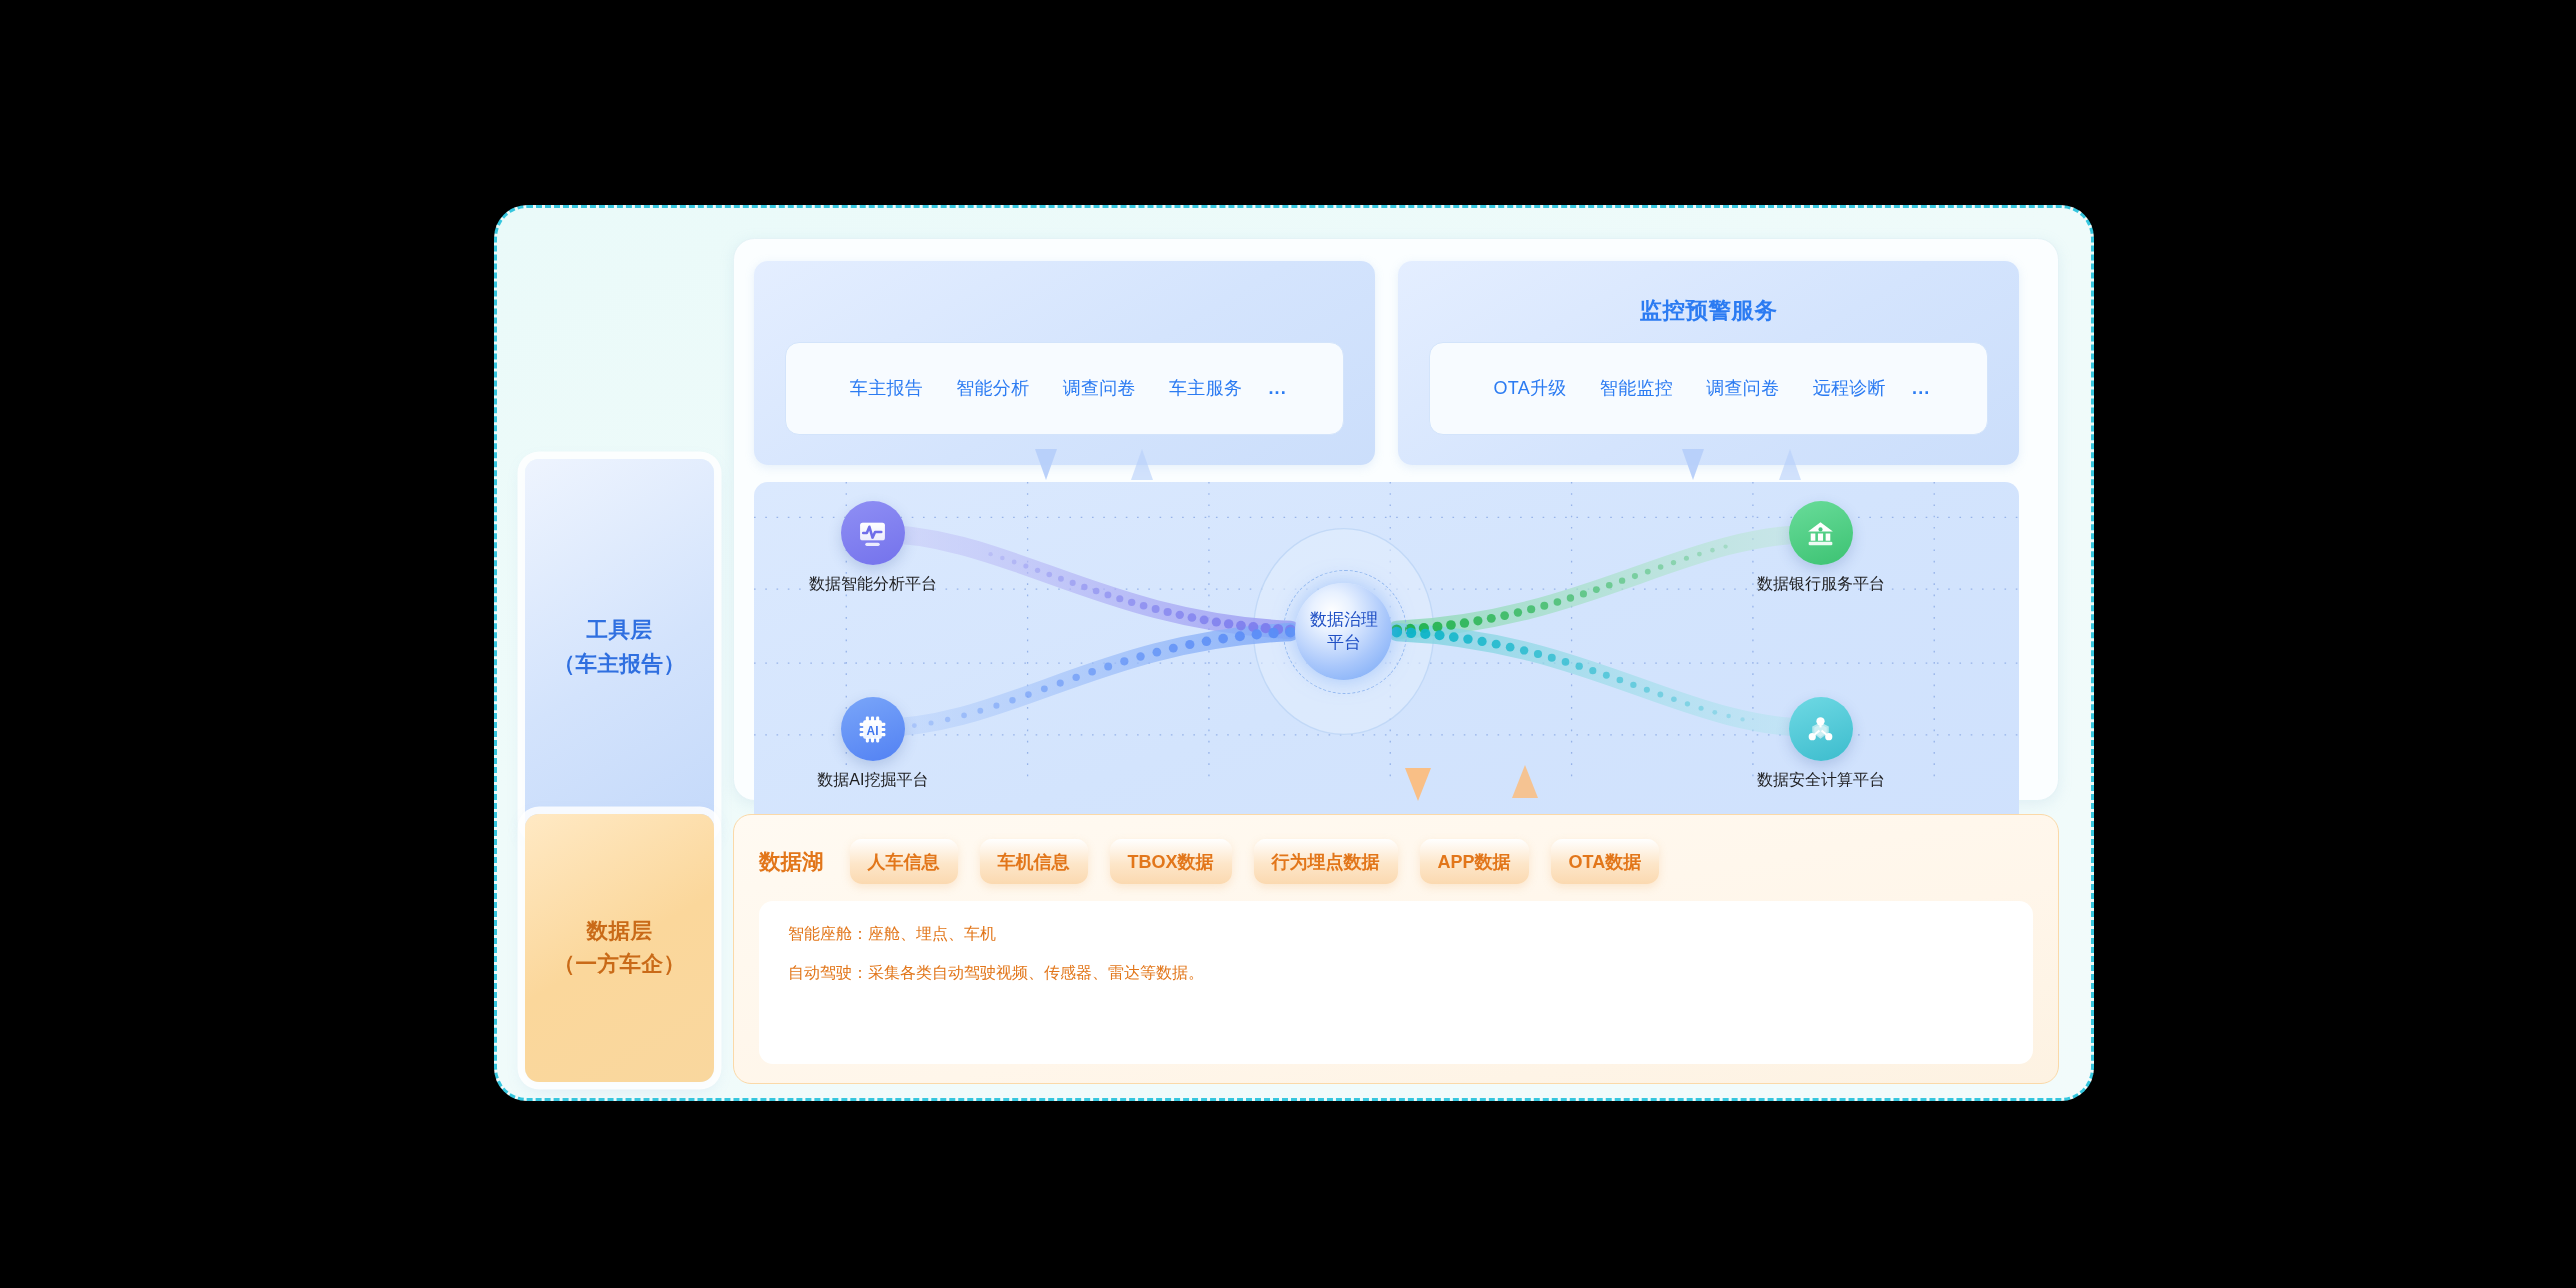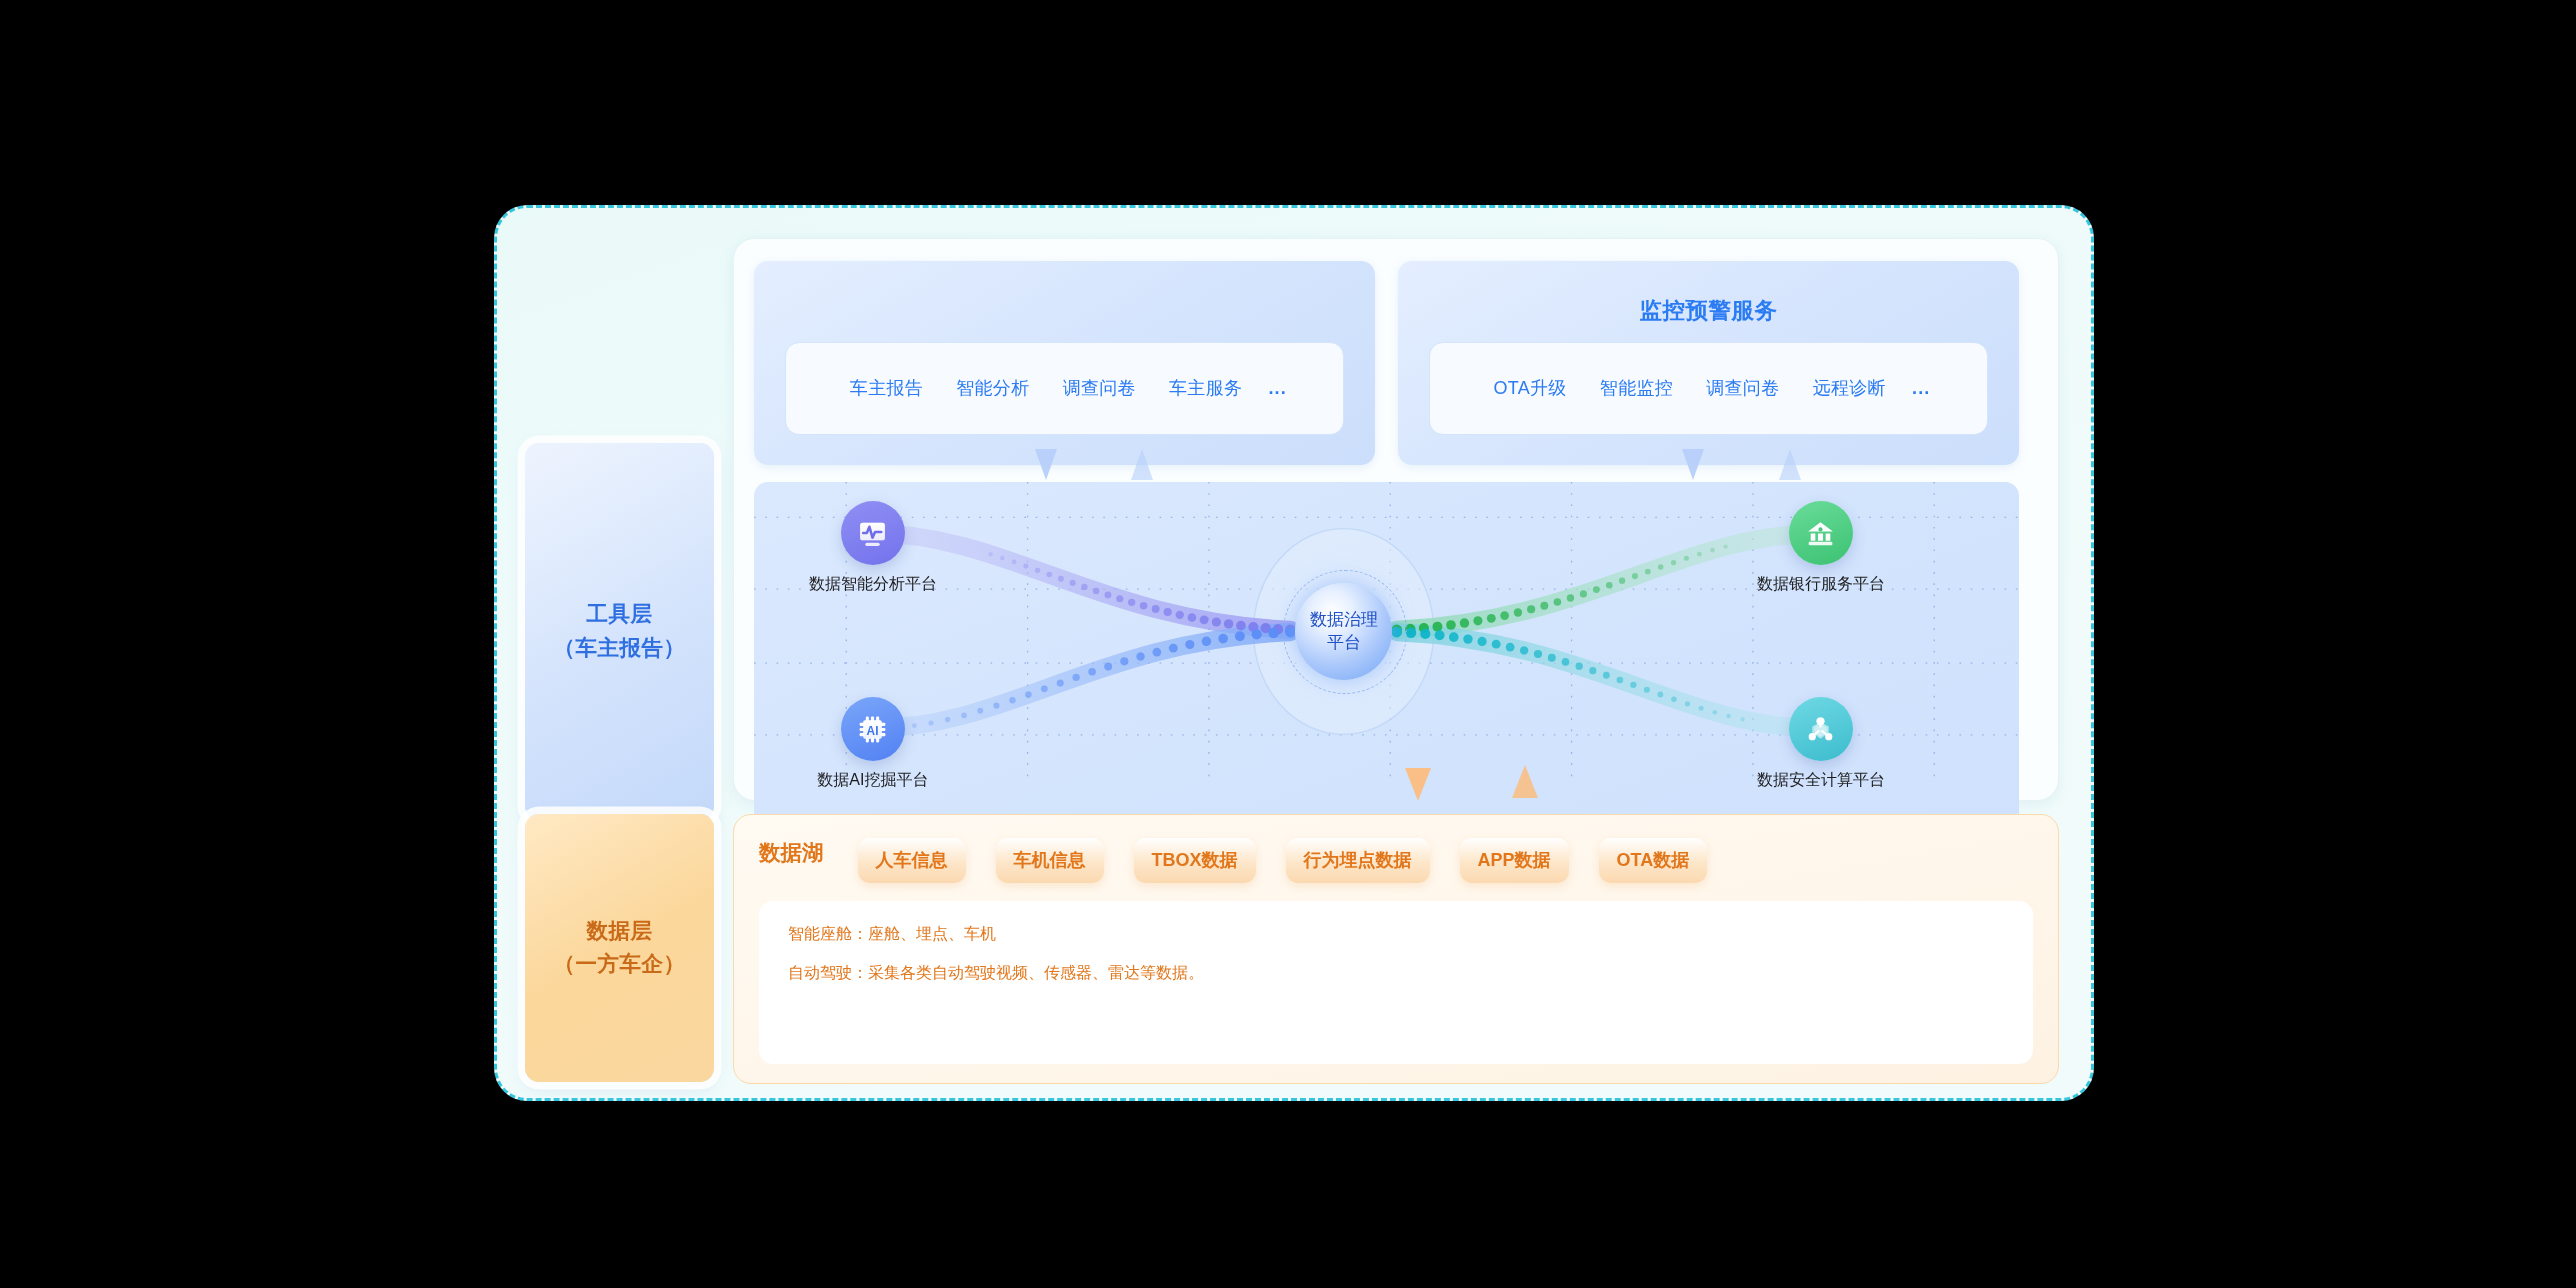--- a/index.html
+++ b/index.html
@@ -17,21 +17,21 @@
   
   .rail-box{
     position:absolute;left:28px;width:189px;border-radius:14px;
     display:flex;align-items:center;justify-content:center;
     box-shadow:0 0 0 7.5px rgba(255,255,255,.85), 0 5.4px 18px rgba(120,160,220,.22);
   }
   .rail-label{
     text-align:center;line-height:1.55;font-size:21.5px;font-weight:700;letter-spacing:0.5px;
   }
   #rail-app{top:49px;height:178px;background:linear-gradient(150deg,#e9f2fe 0%,#cfe1fb 55%,#c3d9fa 100%);}
-  #rail-tool{top:235px;height:377px;background:linear-gradient(150deg,#eef4fe 0%,#d3e3fc 55%,#c4d9fa 100%);}
+  #rail-tool{top:251px;height:377px;background:linear-gradient(150deg,#eef4fe 0%,#d3e3fc 55%,#c4d9fa 100%);}
   #rail-data{top:606px;height:268px;background:linear-gradient(150deg,#ffe9c4 0%,#fbd79b 50%,#f9d79e 100%);}
   #rail-app .rail-label,#rail-tool .rail-label{color:#2f6fe0;}
   #rail-data .rail-label{color:#c96a18;}
 
   
   #upper-wrap{
     position:absolute;left:236px;top:30px;width:1324px;height:561px;
     background:#fbfeff;border-radius:21.5px;border:1.6px solid #e4f3f6;
     box-shadow:0 3.2px 14px rgba(150,190,215,.18);
   }
@@ -123,21 +123,21 @@
   }
 
   
   #data-panel{
     position:absolute;left:236px;top:606px;width:1324px;height:268px;
     background:linear-gradient(170deg,#fffaf2 0%,#fff6ea 60%,#fdf2e2 100%);
     border:1.6px solid #fbd9a8;border-radius:18px;
   }
   #lake-row{
     position:absolute;left:25px;top:22.5px;right:25px;height:48px;
-    display:flex;align-items:flex-start;gap:16px;
+    display:flex;align-items:center;gap:8px;
   }
   #lake-title{
     font-size:21.5px;font-weight:700;color:#e2761a;margin-right:18px;white-space:nowrap;
   }
   .lake-tag{
     height:45px;display:flex;align-items:center;justify-content:center;
     padding:0 18px;margin-right:14px;border-radius:11.8px;
     background:linear-gradient(180deg,#ffffff 0%,#fde6c9 55%,#fbd9b0 100%);
     color:#e2761a;font-size:18px;font-weight:700;white-space:nowrap;
     box-shadow:0 3.2px 8.6px rgba(240,180,110,.25);

